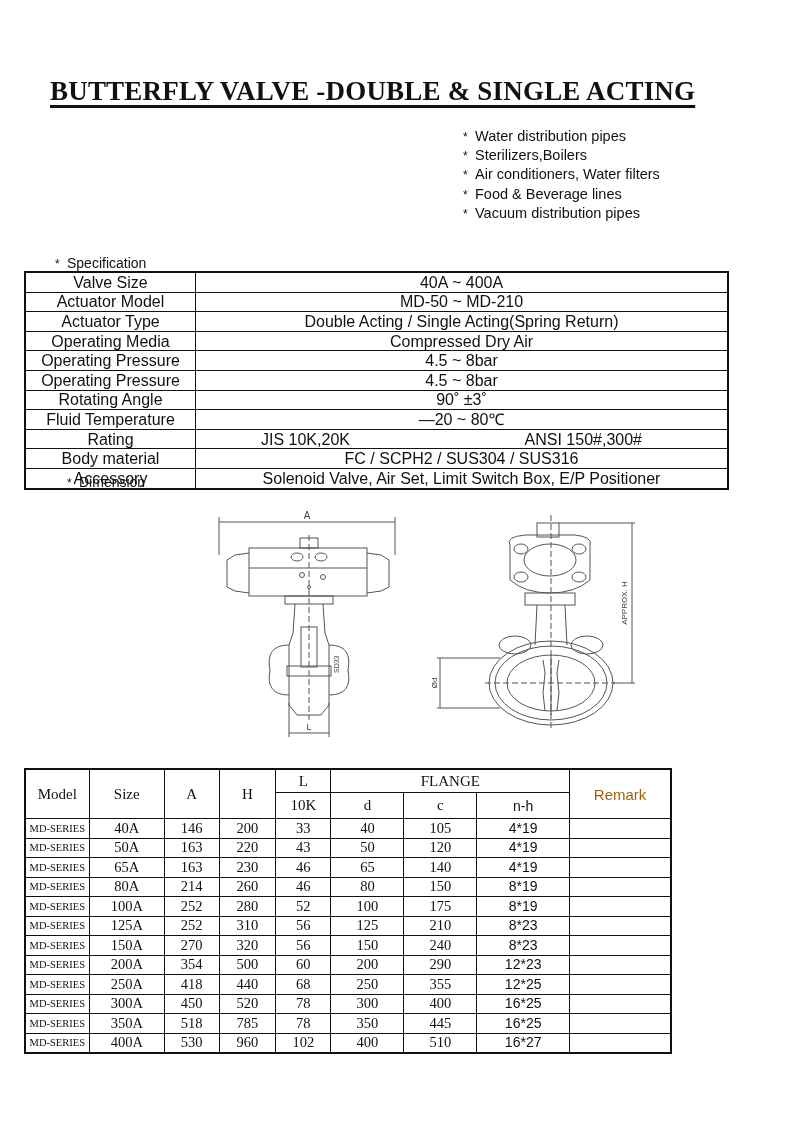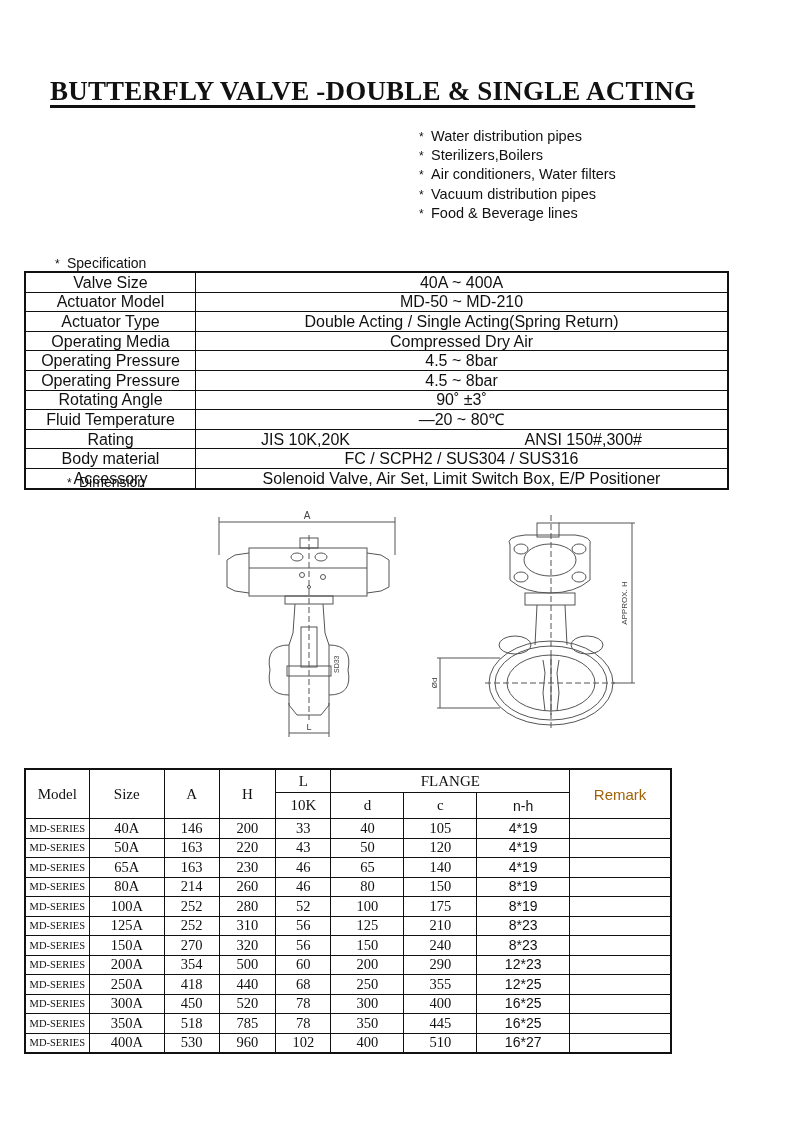--- a/index.html
+++ b/index.html
@@ -4,21 +4,21 @@
 <style>
   html, body { margin:0; padding:0; background:#ffffff; }
   body { width:800px; height:1130px; position:relative; overflow:hidden; color:#111; font-family:"Liberation Sans", sans-serif; }
   .abs { position:absolute; }
   .title {
     left:50px; top:76px; width:660px;
     font-family:"Liberation Serif", serif; font-weight:bold; font-size:27px;
     letter-spacing:0.2px; white-space:nowrap;
     text-decoration:underline; text-decoration-thickness:3px; text-underline-offset:5px;
   }
-  .apps { left:419px; top:127px; font-size:14.5px; line-height:18.2px; }
+  .apps { left:463px; top:127px; font-size:14.5px; line-height:18.2px; }
   .apps .item { white-space:nowrap; }
   .apps .star, .label .star { display:inline-block; width:12px; font-size:12px; }
   .label { font-size:14px; white-space:nowrap; }
   table { border-collapse:collapse; }
   .spec { left:24px; top:271px; width:705px; border:2px solid #111; }
   .spec td { border:1.5px solid #111; height:16.6px; padding:1px; font-size:16px; line-height:15px; text-align:center; white-space:nowrap; }
   .spec td.k { width:167px; }
   .rating { display:flex; justify-content:space-between; padding:0 84px 0 64px;gap:23px; }
   .dim { left:24px; top:768px; width:648px; border:2px solid #111; font-family:"Liberation Serif", serif; }
   .dim td { border:1.5px solid #111; padding:0; text-align:center; font-size:14.5px; height:18.5px; line-height:17px; }
@@ -31,22 +31,22 @@
 </style>
 </head>
 <body>
 
 <div class="abs title">BUTTERFLY VALVE -DOUBLE &amp; SINGLE ACTING</div>
 
 <div class="abs apps">
   <div class="item"><span class="star">*</span><span>Water distribution pipes</span></div>
   <div class="item"><span class="star">*</span><span>Sterilizers,Boilers</span></div>
   <div class="item"><span class="star">*</span><span>Air conditioners, Water filters</span></div>
+  <div class="item"><span class="star">*</span><span>Food &amp; Beverage lines</span></div>
   <div class="item"><span class="star">*</span><span>Vacuum distribution pipes</span></div>
-  <div class="item"><span class="star">*</span><span>Food &amp; Beverage lines</span></div>
 </div>
 
 <div class="abs label" style="left:55px; top:255px;">
   <span class="star">*</span><span>Specification</span>
 </div>
 
 <table class="abs spec">
   <tbody>
     <tr>
         <td class="k">Valve Size</td>

